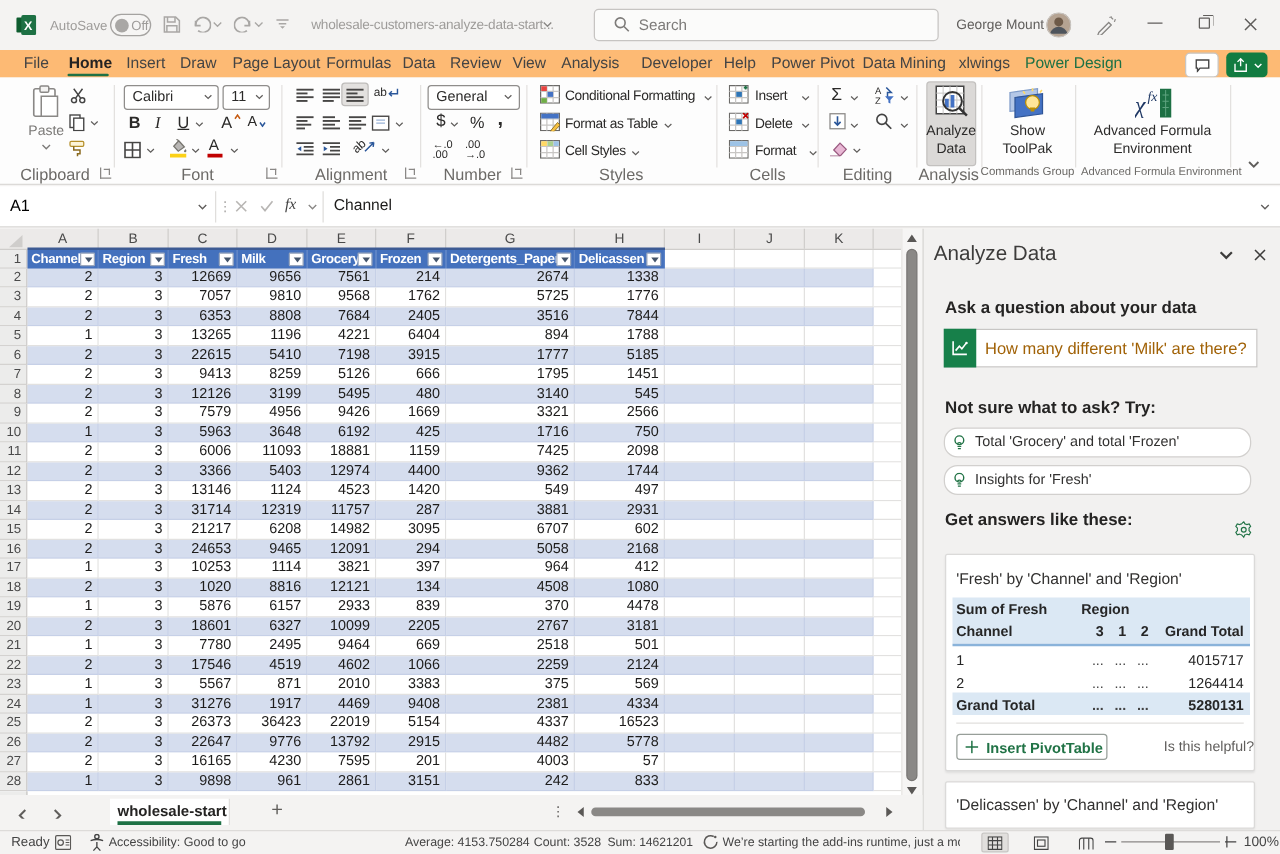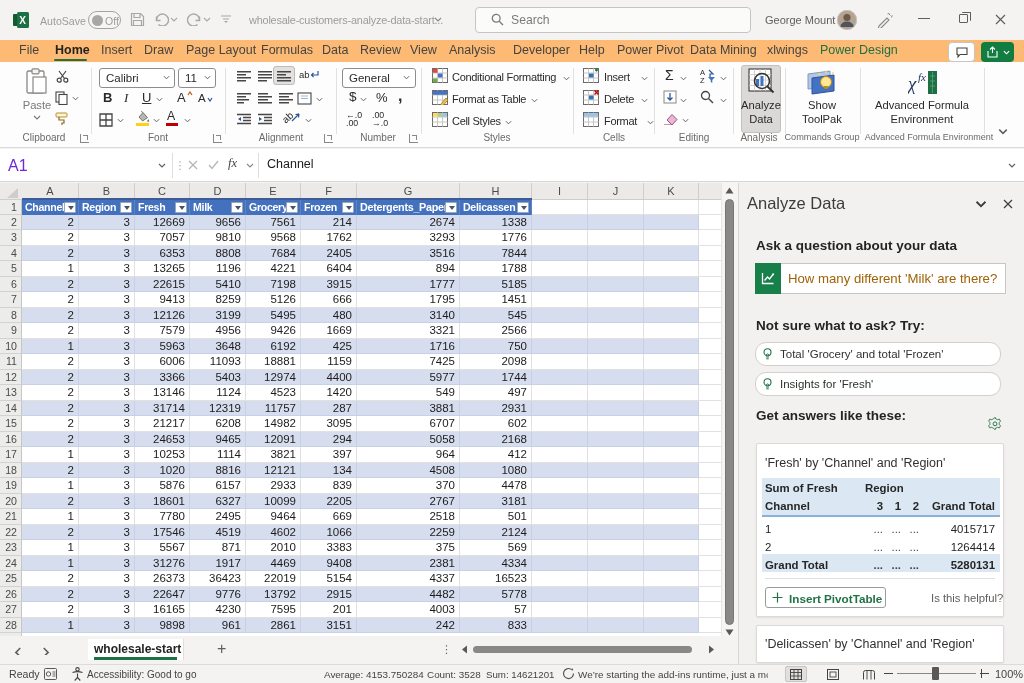--- a/index.html
+++ b/index.html
@@ -3,21 +3,21 @@
 *{margin:0;padding:0;box-sizing:border-box}
 html,body{width:1024px;height:683px;overflow:hidden}
 body{font-family:"Liberation Sans",sans-serif;position:relative;background:#f4f3f2;color:#3b3a39;-webkit-font-smoothing:antialiased}
 .a{position:absolute}
 .tb{height:40px;left:0;top:0;width:1024px;background:#f4f3f2}
 .gray{color:#9e9c9a}
 svg{display:block}
 .tabs{left:0;top:40px;width:1024px;height:22px;background:#fdba74;font-size:12.5px;color:#444}
 .tabs .t{position:absolute;top:3px}
 .ribbon{left:0;top:62px;width:1024px;height:86px;background:#fdfdfd;border-bottom:1px solid #dcdad8}
-.glabel{position:absolute;top:132px;font-size:10px;color:#6c6a67;white-space:nowrap;transform:translateX(-50%)}
+.glabel{position:absolute;top:132px;font-size:13px;color:#6c6a67;white-space:nowrap;transform:translateX(-50%)}
 .gsep{position:absolute;top:68px;height:66px;width:1px;background:#e3e1df}
 .dl{position:absolute;top:134px;width:9px;height:9px;border-left:1px solid #8a8886;border-bottom:1px solid #8a8886}
 .dl:after{content:"";position:absolute;left:2px;bottom:2px;width:4px;height:4px;border-right:1px solid #8a8886;border-top:1px solid #8a8886}
 .combo{position:absolute;border:1px solid #8f8d8b;border-radius:3px;background:#fff;font-size:11.5px;color:#2b2a29}
 .btxt{position:absolute;font-size:11px;letter-spacing:-0.3px;color:#2b2a29}
 .fbar{left:0;top:149px;width:1024px;height:33px;background:#fff;border-bottom:1px solid #d8d6d4}
 .hdrrow{left:0;top:183px;width:721px;height:17px;background:#eceae9;border-bottom:1px solid #cfcdcb}
 .colhdr{position:absolute;top:183px;height:16px;font-size:11px;color:#4a4a4a;text-align:center;line-height:16px}
 .rowhdr{position:absolute;left:0;width:22px;font-size:10.6px;color:#4a4a4a;text-align:right;padding-right:4px;background:#ececeb;border-bottom:1px solid #d4d2d0;border-right:1px solid #c8c6c4}
 .row{position:absolute;left:22px;width:699px;display:flex}
@@ -410,21 +410,21 @@
 <rect x="20" y="2" width="9" height="23" fill="#1d7044"></rect>
 <path d="M22 7 h5 M22 12 h5 M22 17 h5 M24.5 3 v21" stroke="#5ea37f" stroke-width="0.8"></path>
 <text x="0" y="21" font-size="19" font-style="italic" fill="#1f3864" font-family="Liberation Serif">χ</text>
 <text x="10" y="12" font-size="11" font-style="italic" fill="#1f3864" font-family="Liberation Serif">fx</text>
   </svg>
 <div class="a" style="left:862px;top:99px;width:120px;text-align:center;font-size:11.2px;color:#2b2a29;line-height:13.5px">Advanced Formula<br>Environment</div>
 <svg class="a" style="left:998px;top:128px" width="10" height="7" viewBox="0 0 8 5">
     <path d="M1 1 L4 4 L7 1" fill="none" stroke="#605e5c" stroke-width="1.2"></path>
   </svg>
 <div class="a fbar"></div>
-<div class="a" style="left:8px;top:157px;font-size:16px;color:#6d28d9">A1</div>
+<div class="a" style="left:8px;top:157px;font-size:13px;color:#000000">A1</div>
 <svg class="a" style="left:158px;top:163px" width="8" height="5" viewBox="0 0 8 5">
     <path d="M1 1 L4 4 L7 1" fill="none" stroke="#605e5c" stroke-width="1.1"></path>
   </svg>
 <div class="a" style="left:172px;top:153px;width:1px;height:25px;background:#e0dedc"></div>
 <div class="a" style="left:174.5px;top:159px;color:#a8a6a4;font-size:11px;letter-spacing:0">⋮</div>
 <svg class="a" style="left:188px;top:160px" width="10" height="10" viewBox="0 0 10 10">
     <path d="M1 1 L9 9 M9 1 L1 9" stroke="#b8b6b4" stroke-width="1.3"></path>
   </svg>
 <svg class="a" style="left:208px;top:160px" width="11" height="10" viewBox="0 0 11 10">
     <path d="M1 5 L4 8.5 L10 1" fill="none" stroke="#b8b6b4" stroke-width="1.3"></path>
@@ -485,21 +485,21 @@
     <div class="c" style="width:22px;background:#fff;border-right:none;border-bottom:1px solid #e2e1e0"></div>
   </div>
 <div class="a rowhdr" style="top:230.0px;height:15.5px;line-height:15.5px">3</div>
 <div class="row w" style="top:230.0px;height:15.5px">
     <div class="c" style="width:57px">2</div>
     <div class="c" style="width:56px">3</div>
     <div class="c" style="width:55px">7057</div>
     <div class="c" style="width:56px">9810</div>
     <div class="c" style="width:55px">9568</div>
     <div class="c" style="width:56px">1762</div>
-    <div class="c" style="width:103px">3293</div>
+    <div class="c" style="width:103px">5725</div>
     <div class="c" style="width:72px">1776</div>
     <div class="c" style="width:56px"></div>
     <div class="c" style="width:56px"></div>
     <div class="c" style="width:55px"></div>
     <div class="c" style="width:22px;background:#fff;border-right:none;border-bottom:1px solid #e2e1e0"></div>
   </div>
 <div class="a rowhdr" style="top:245.5px;height:15.5px;line-height:15.5px">4</div>
 <div class="row b" style="top:245.5px;height:15.5px">
     <div class="c" style="width:57px">2</div>
     <div class="c" style="width:56px">3</div>
@@ -620,21 +620,21 @@
     <div class="c" style="width:22px;background:#fff;border-right:none;border-bottom:1px solid #e2e1e0"></div>
   </div>
 <div class="a rowhdr" style="top:369.5px;height:15.5px;line-height:15.5px">12</div>
 <div class="row b" style="top:369.5px;height:15.5px">
     <div class="c" style="width:57px">2</div>
     <div class="c" style="width:56px">3</div>
     <div class="c" style="width:55px">3366</div>
     <div class="c" style="width:56px">5403</div>
     <div class="c" style="width:55px">12974</div>
     <div class="c" style="width:56px">4400</div>
-    <div class="c" style="width:103px">5977</div>
+    <div class="c" style="width:103px">9362</div>
     <div class="c" style="width:72px">1744</div>
     <div class="c" style="width:56px"></div>
     <div class="c" style="width:56px"></div>
     <div class="c" style="width:55px"></div>
     <div class="c" style="width:22px;background:#fff;border-right:none;border-bottom:1px solid #e2e1e0"></div>
   </div>
 <div class="a rowhdr" style="top:385.0px;height:15.5px;line-height:15.5px">13</div>
 <div class="row w" style="top:385.0px;height:15.5px">
     <div class="c" style="width:57px">2</div>
     <div class="c" style="width:56px">3</div>

